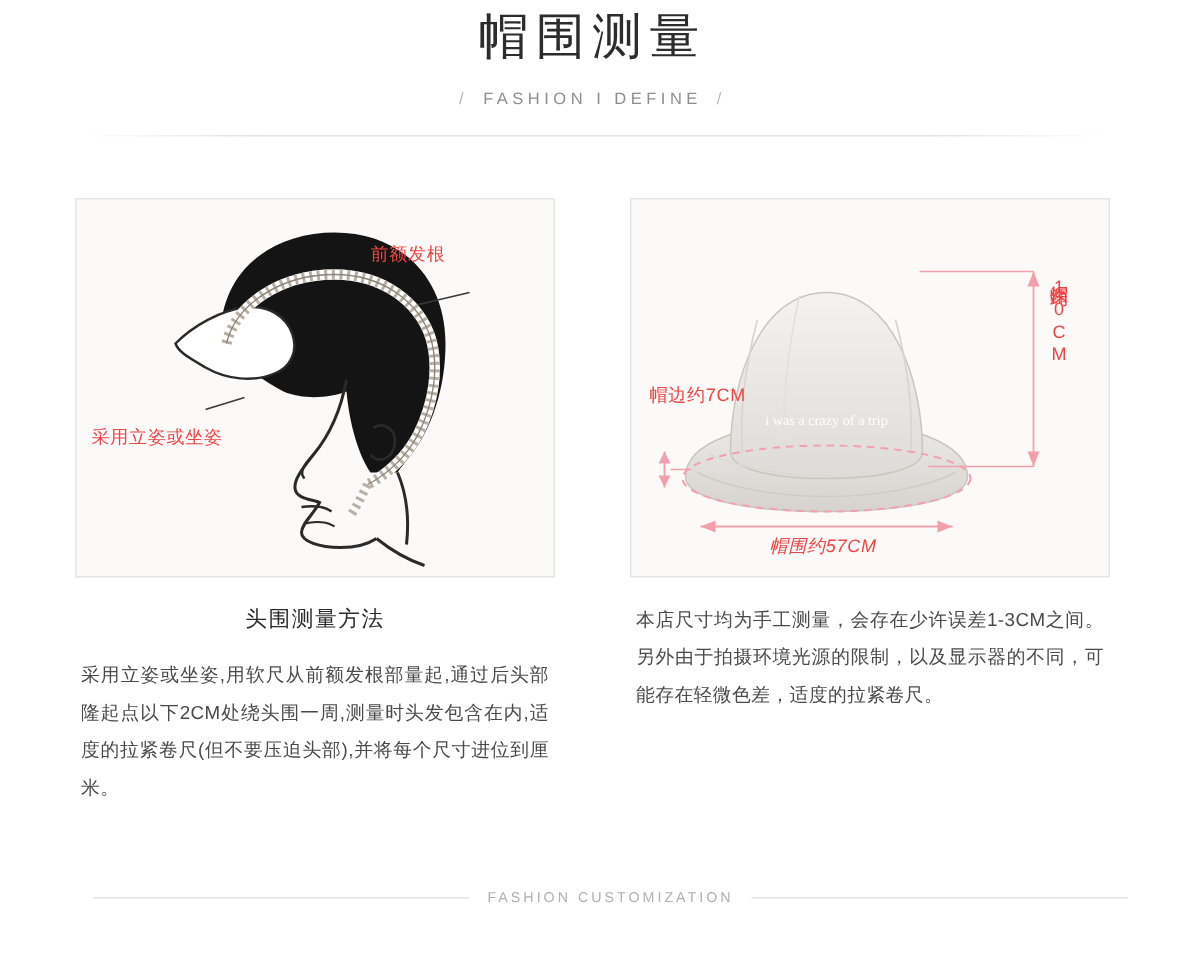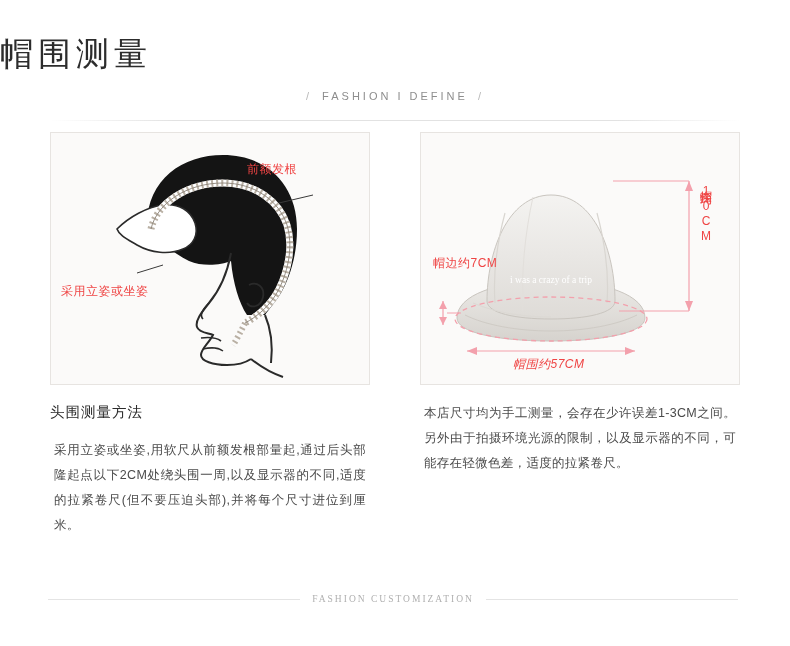--- a/index.html
+++ b/index.html
@@ -15,21 +15,22 @@
     overflow: hidden;
   }
   .page {
     position: relative;
     width: 790px;
     height: 646px;
   }
 
   
   .header {
-    padding-top: 34px;
+    text-align: center;
+    padding-top: 4px;
   }
   .main-title {
     font-size: 33px;
     letter-spacing: 5px;
     color: #2c2c2c;
     font-weight: normal;
     line-height: 1.2;
     margin: 0;
   }
   .subtitle-row {
@@ -69,21 +70,21 @@
     position: relative;
     width: 320px;
     height: 253px;
     background: #fbfaf9;
     border: 1px solid #e7e4e1;
     box-sizing: border-box;
     overflow: hidden;
   }
   .panel-caption {
     margin-top: 18px;
-    text-align: left;
+    text-align: center;
     font-size: 14.5px;
     color: #2b2b2b;
     letter-spacing: 1px;
   }
   .panel-body {
     margin-top: 16px;
     font-size: 12.5px;
     line-height: 2.0;
     color: #4a4a4a;
     text-align: justify;
@@ -103,27 +104,26 @@
   .fig-label.vertical {
     writing-mode: vertical-rl;
     text-orientation: upright;
     white-space: nowrap;
     letter-spacing: 1px;
   }
 
   
   .footer {
     position: absolute;
-    left: 48px;
+    left: 62px;
     bottom: 42px;
     width: 690px;
     display: flex;
     align-items: center;
     gap: 12px;
-    font-family: Liberation Serif, serif;
   }
   .footer-line {
     flex: 1;
     height: 1px;
     background: #e4e4e4;
   }
   .footer-text {
     font-size: 9.5px;
     letter-spacing: 2px;
     color: #b0b0b0;
@@ -186,21 +186,21 @@
           <path d="M194,190 C190,198 186,206 182,212" fill="none" stroke="#b9b0a4" stroke-width="6" stroke-dasharray="2 3"></path>
 
           <path d="M228,70 L262,62" fill="none" stroke="#3a3a3a" stroke-width="1"></path>
 
           <path d="M112,132 L86,140" fill="none" stroke="#3a3a3a" stroke-width="1"></path>
         </svg>
         <div class="fig-label" style="left:196px; top:28px;">前额发根</div>
         <div class="fig-label" style="left:10px; top:150px;">采用立姿或坐姿</div>
       </div>
       <div class="panel-caption">头围测量方法</div>
-      <div class="panel-body">采用立姿或坐姿,用软尺从前额发根部量起,通过后头部隆起点以下2CM处绕头围一周,以及显示器的不同,适度的拉紧卷尺(但不要压迫头部),并将每个尺寸进位到厘米。</div>
+      <div class="panel-body">采用立姿或坐姿,用软尺从前额发根部量起,通过后头部隆起点以下2CM处绕头围一周,测量时头发包含在内,适度的拉紧卷尺(但不要压迫头部),并将每个尺寸进位到厘米。</div>
     </div>
 
     <div class="panel">
       <div class="panel-figure">
         <svg width="320" height="253" viewBox="0 0 320 253">
           <defs>
             <linearGradient id="hatCrownGrad" x1="0" y1="0" x2="0" y2="1">
               <stop offset="0%" stop-color="#f4f3f1"></stop>
               <stop offset="100%" stop-color="#dedbd7"></stop>
             </linearGradient>

